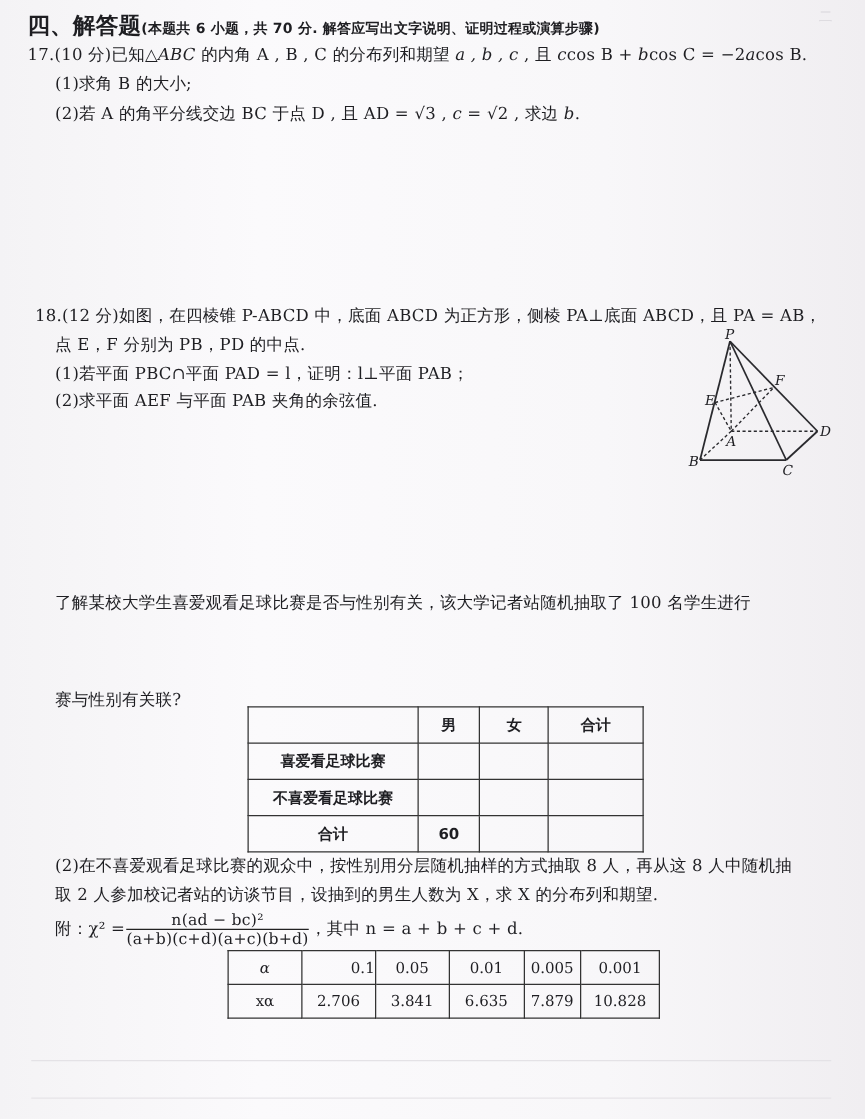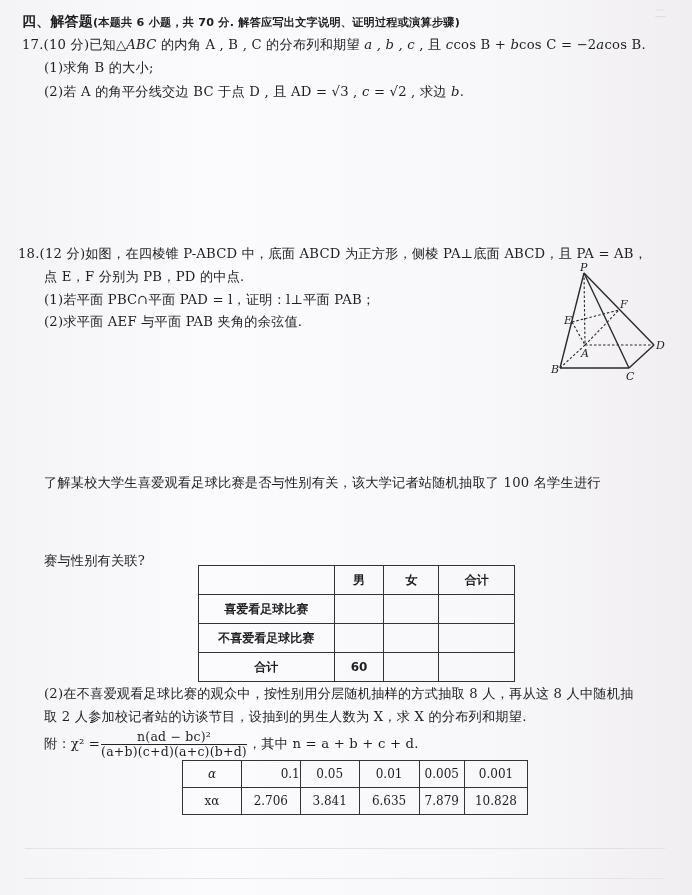--- a/index.html
+++ b/index.html
@@ -15,21 +15,21 @@
     background: linear-gradient(90deg, #f4f3f5 0%, #fbfafc 30%, #f8f7f9 70%, #f0eef1 100%);
   }
   .ghost {
     position:absolute; color:#d9d7dc; font-size:11px; letter-spacing:1px;
     font-family:"DejaVu Sans", sans-serif; white-space:nowrap;
   }
   .line {
     position:absolute; left:0; white-space:nowrap;
     font-size:13.2px; line-height:16px; letter-spacing:0.2px;
   }
-  .sec-title { font-family:"DejaVu Sans", sans-serif; font-weight:bold; font-size:14px; }
+  .sec-title { font-family:"DejaVu Sans", sans-serif; font-weight:bold; font-size:18px; }
   .sec-note { font-family:"DejaVu Sans", sans-serif; font-weight:bold; font-size:11.2px; }
   i.m { font-family:"DejaVu Serif", serif; font-style:italic; }
   .frac { display:inline-block; vertical-align:middle; text-align:center; margin:0 1px; }
   .frac .num { display:block; border-bottom:1px solid #222; padding:0 3px; line-height:13px; font-size:12px;}
   .frac .den { display:block; line-height:13px; font-size:12px; }
   .frac.big .num, .frac.big .den { font-size:12.5px; line-height:14px; }
   table.ct {
     position:absolute; border-collapse:collapse;
     font-family:"DejaVu Sans", sans-serif; font-size:12px; font-weight:bold;
   }
@@ -48,21 +48,21 @@
   </div>
 
   <div class="line" style="left:22px;top:37px;">
     <span>17.</span><span>(10 分)</span><span>已知△</span><i class="m">ABC</i><span> 的内角 A , B , C 的分布列和期望 </span><i class="m">a , b , c</i><span> , 且 </span><i class="m">c</i><span>cos B + </span><i class="m">b</i><span>cos C = −2</span><i class="m">a</i><span>cos B.</span>
   </div>
   <div class="line" style="left:44px;top:60px;">(1)求角 B 的大小;</div>
   <div class="line" style="left:44px;top:84px;">
     <span>(2)若 A 的角平分线交边 BC 于点 D , 且 AD = √3 , </span><i class="m">c</i><span> = √2 , 求边 </span><i class="m">b</i><span>.</span>
   </div>
 
-  <div class="line" style="left:18px;top:246px;text-align:right;">
+  <div class="line" style="left:28px;top:246px;text-align:right;">
     <span>18.</span><span>(12 分)</span><span>如图，在四棱锥 P-ABCD 中，底面 ABCD 为正方形，侧棱 PA⊥底面 ABCD，且 PA = AB，</span>
   </div>
   <div class="line" style="left:44px;top:269px;">点 E，F 分别为 PB，PD 的中点.</div>
   <div class="line" style="left:44px;top:292px;">(1)若平面 PBC∩平面 PAD = l，证明：l⊥平面 PAB；</div>
   <div class="line" style="left:44px;top:314px;">(2)求平面 AEF 与平面 PAB 夹角的余弦值.</div>
 
   <svg class="figure" viewBox="0 0 152 120">
     <g stroke="#2a2a2e" stroke-width="1.4" fill="none">
       <line x1="44" y1="11" x2="20" y2="106"></line>
       <line x1="44" y1="11" x2="89" y2="106"></line>

